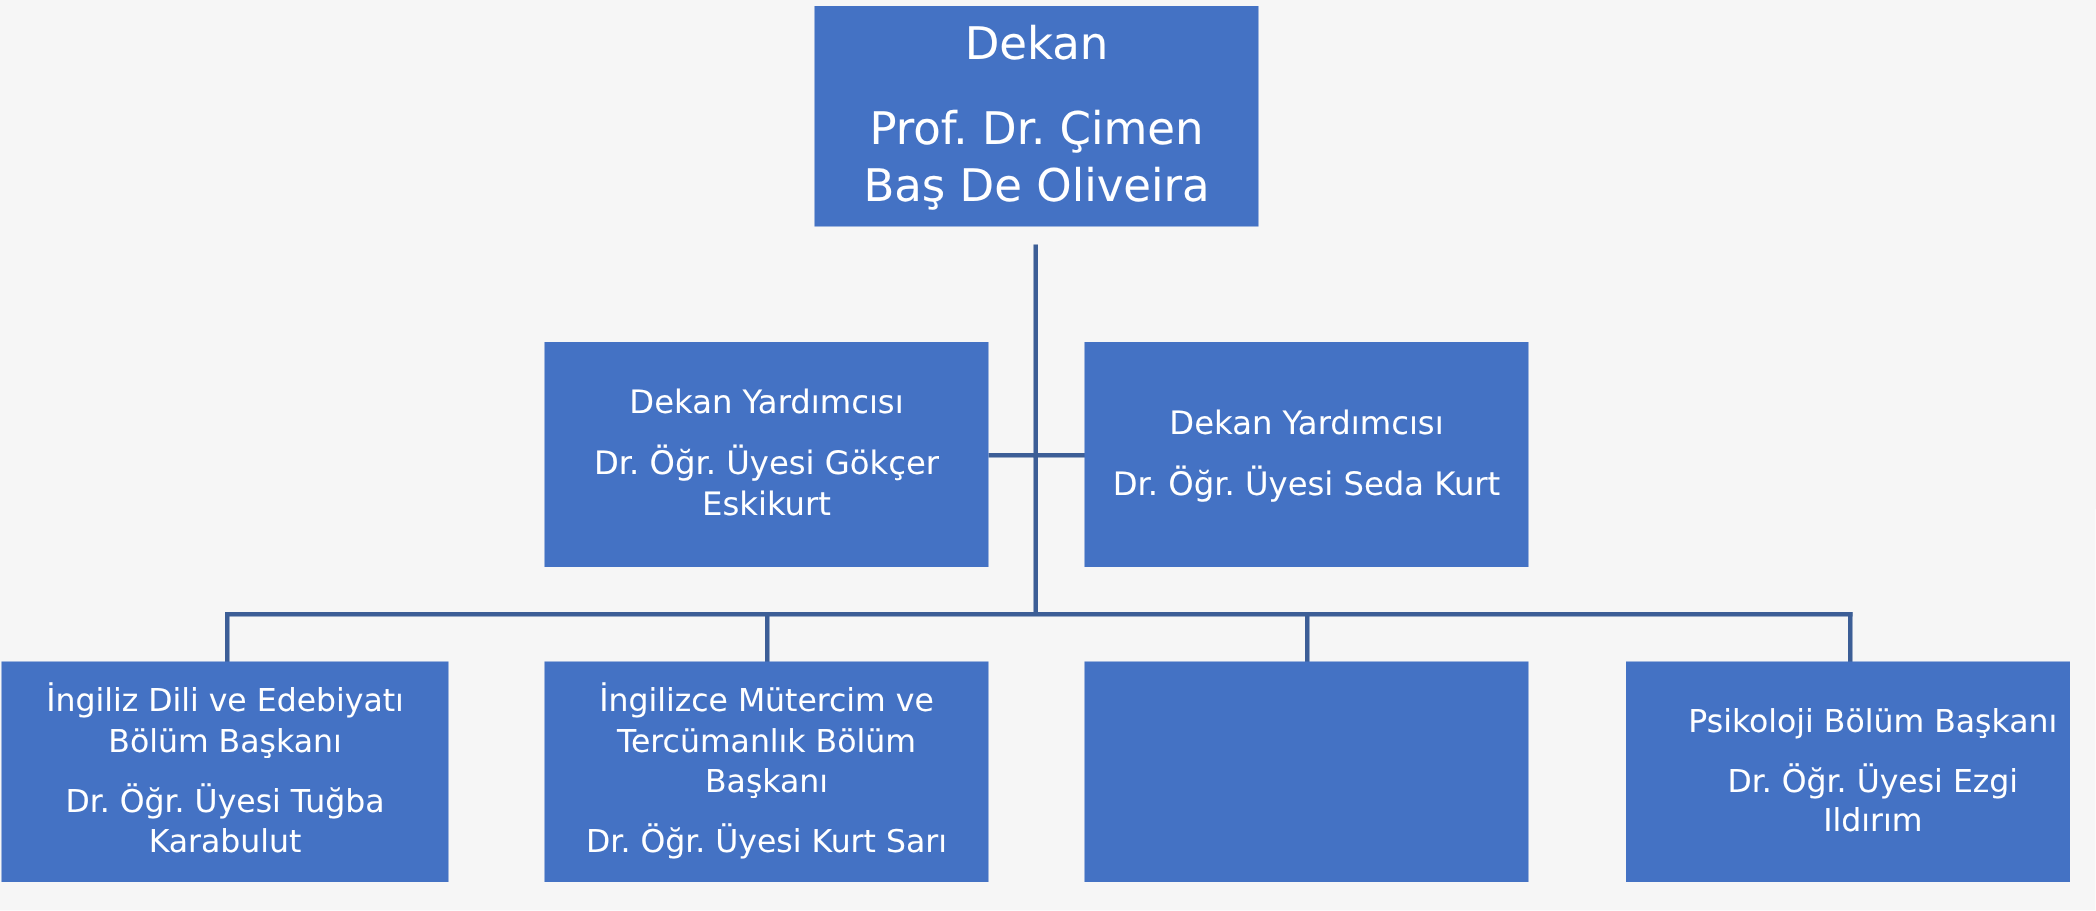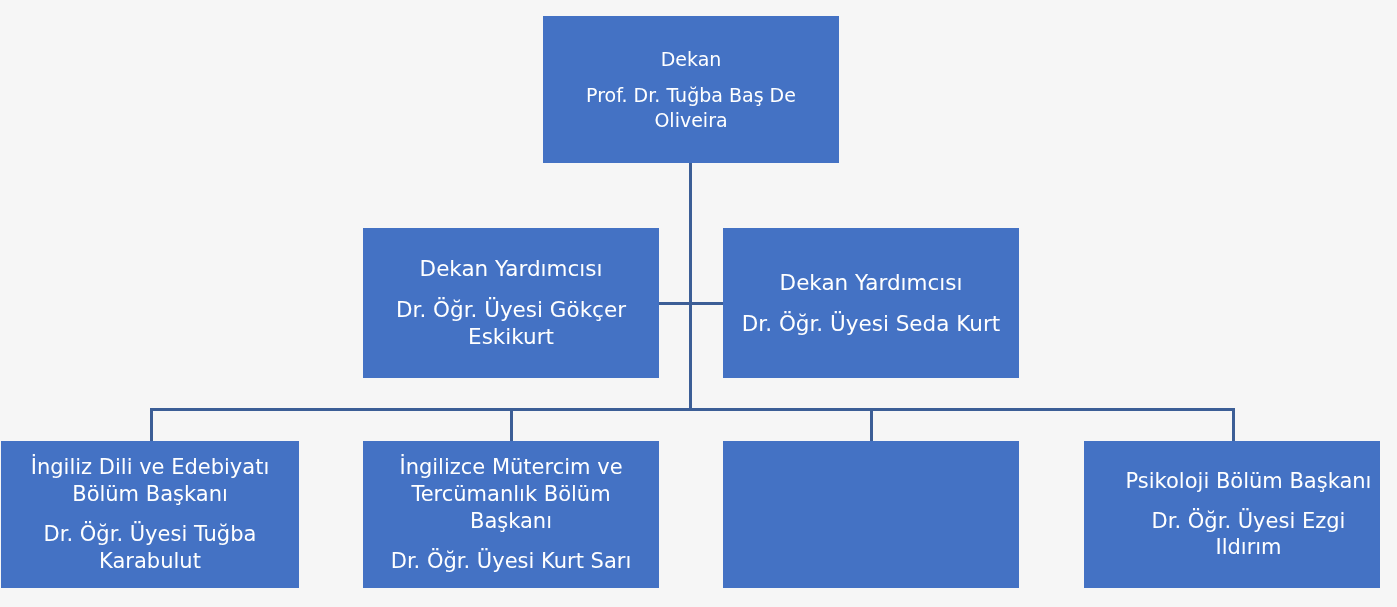--- a/index.html
+++ b/index.html
@@ -43,22 +43,22 @@
   .conn {
     position: absolute;
     background: #3c5e96;
     z-index: 1;
   }
   .conn-v { width: 3px; }
   .conn-h { height: 3px; }
 
   
   #node-dean {
-    left: 543px; top: 16px; width: 296px; height: 147px;
-    font-size: 19px;
+    left: 543px; top: 4px; width: 296px; height: 147px;
+    font-size: 30px;
   }
   #node-vicedean-1 {
     left: 363px; top: 228px; width: 296px; height: 150px;
     font-size: 21.5px;
   }
   #node-vicedean-2 {
     left: 723px; top: 228px; width: 296px; height: 150px;
     font-size: 21.5px;
   }
   #node-dept-1 {
@@ -104,21 +104,21 @@
   <div class="conn conn-h" id="conn-vicedean-1"></div>
   <div class="conn conn-h" id="conn-vicedean-2"></div>
   <div class="conn conn-h" id="conn-bus"></div>
   <div class="conn conn-v" id="conn-drop-1"></div>
   <div class="conn conn-v" id="conn-drop-2"></div>
   <div class="conn conn-v" id="conn-drop-3"></div>
   <div class="conn conn-v" id="conn-drop-4"></div>
 
   <div class="node" id="node-dean">
     <span class="line-title">Dekan</span>
-    <span class="line-name">Prof. Dr. Tuğba Baş De Oliveira</span>
+    <span class="line-name">Prof. Dr. Çimen Baş De Oliveira</span>
   </div>
 
   <div class="node" id="node-vicedean-1">
     <span class="line-title">Dekan Yardımcısı</span>
     <span class="line-name">Dr. Öğr. Üyesi Gökçer Eskikurt</span>
   </div>
   <div class="node" id="node-vicedean-2">
     <span class="line-title">Dekan Yardımcısı</span>
     <span class="line-name">Dr. Öğr. Üyesi Seda Kurt</span>
   </div>

